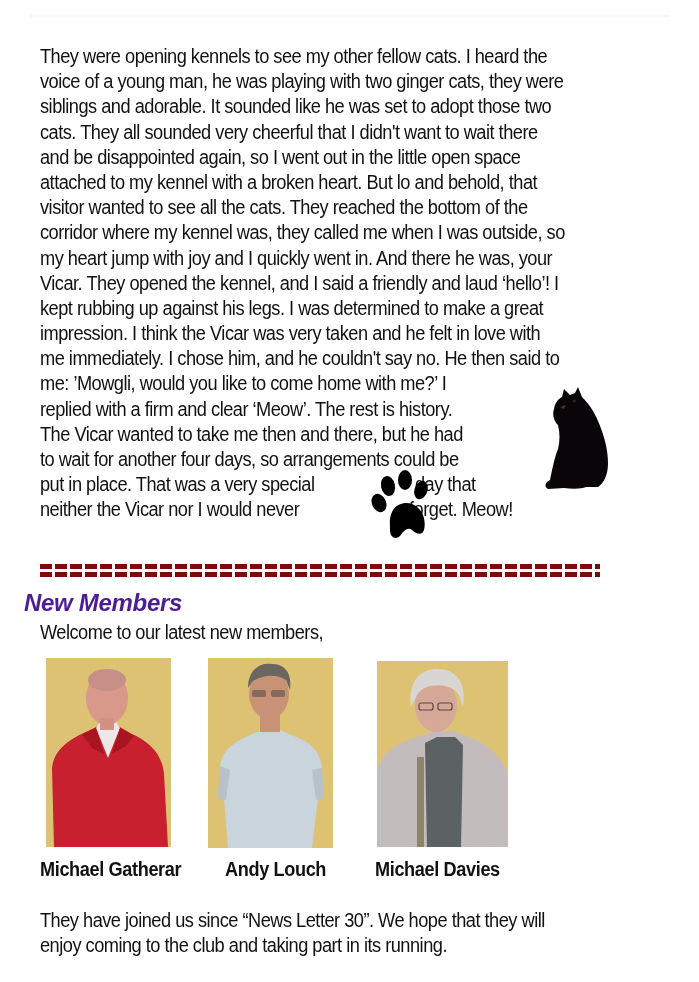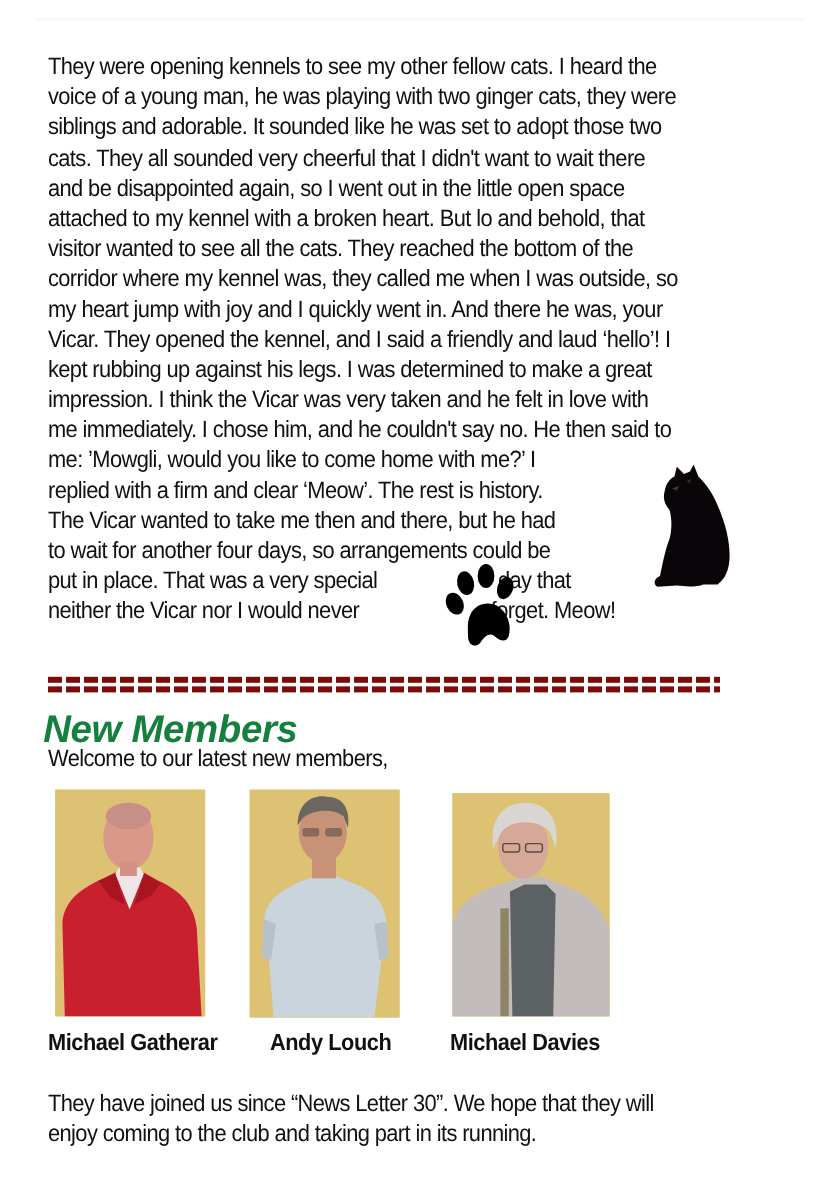--- a/index.html
+++ b/index.html
@@ -5,21 +5,21 @@
   html, body { margin: 0; padding: 0; background: #ffffff; }
   body { width: 699px; height: 982px; position: relative; overflow: hidden; font-family: "Liberation Sans", sans-serif; color: #111; }
   .top-strip { position: absolute; left: 30px; top: 14px; width: 640px; height: 4px; background: linear-gradient(to bottom, #ffffff, #f3f3f3, #ffffff); opacity: 0.9; }
   .story { position: absolute; left: 40px; top: 44px; width: 610px; font-size: 19.6px; line-height: 25.2px; letter-spacing: -0.55px; transform: scaleX(0.93); transform-origin: left top; }
   .story .line { display: block; white-space: nowrap; height: 25.2px; }
   .paw-gap { display: inline-block; width: 108px; }
   .cat { position: absolute; left: 542px; top: 387px; width: 74px; height: 104px; }
   .paw { position: absolute; left: 370px; top: 470px; width: 62px; height: 70px; }
   .divider { position: absolute; left: 40px; top: 564px; width: 560px; height: 14px; }
   .divider .row { height: 5px; margin-bottom: 3px; background: repeating-linear-gradient(to right, #7e0a0a 0px, #7e0a0a 12px, #ffffff 12px, #ffffff 15px); }
-  .section-title { position: absolute; left: 36px; top: 589px; font-size: 32px; font-weight: bold; font-style: italic; color: #15803d; letter-spacing: -0.3px; }
+  .section-title { position: absolute; left: 24px; top: 589px; font-size: 24px; font-weight: bold; font-style: italic; color: #4c1d95; letter-spacing: -0.3px; }
   .welcome { position: absolute; left: 40px; top: 621px; font-size: 19.6px; letter-spacing: -0.55px; transform: scaleX(0.93); transform-origin: left top; white-space: nowrap; }
   .photo { position: absolute; background: #ddc274; overflow: hidden; }
   .caption { position: absolute; top: 858px; font-size: 19.5px; font-weight: bold; letter-spacing: -0.4px; white-space: nowrap; transform: scaleX(0.93); transform-origin: left top; }
   .closing { position: absolute; left: 40px; top: 908px; width: 640px; font-size: 19.6px; line-height: 25.2px; letter-spacing: -0.55px; transform: scaleX(0.93); transform-origin: left top; }
   .closing .line { display: block; white-space: nowrap; }
 </style>
 </head>
 <body>
 
 <div class="top-strip"></div>

